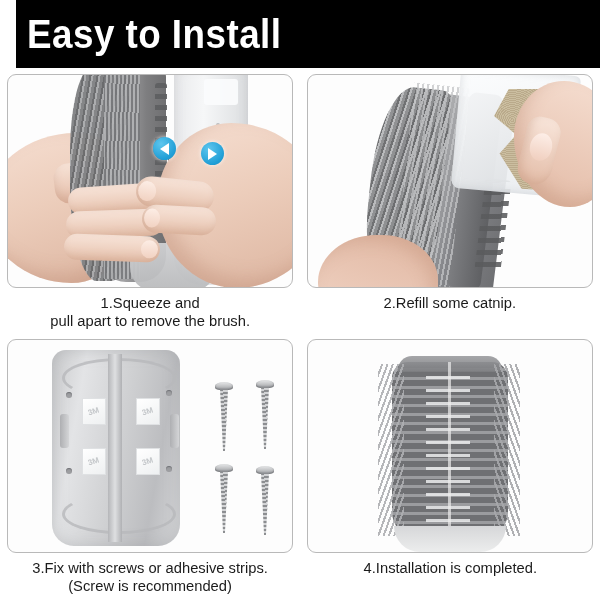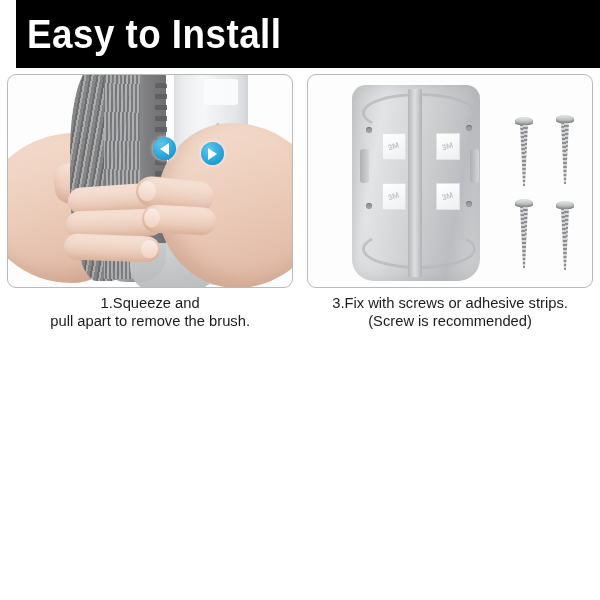--- a/index.html
+++ b/index.html
@@ -503,20 +503,40 @@
           <div class="arrow-glyph arrow-right"></div>
         </div>
       </div>
     </div>
     <div class="caption">
       <div>1.Squeeze and</div>
       <div>pull apart to remove the brush.</div>
     </div>
   </div>
 
+  <div class="step">
+    <div class="photo">
+      <div class="scene">
+        <div class="brush2"></div>
+        <div class="brush2-edge"></div>
+        <div class="brush2-bristles"></div>
+        <div class="brush2-spikes"></div>
+        <div class="brush2-vent"></div>
+        <div class="bag"></div>
+        <div class="catnip"></div>
+        <div class="hand-pour"></div>
+        <div class="thumb-pour"></div>
+        <div class="thumb-nail"></div>
+        <div class="hand-hold2"></div>
+      </div>
+    </div>
+    <div class="caption">
+      <div>2.Refill some catnip.</div>
+    </div>
+  </div>
 
   <div class="step">
     <div class="photo">
       <div class="scene">
         <div class="bracket"></div>
         <div class="bracket-arc arc-top"></div>
         <div class="bracket-arc arc-bot"></div>
         <div class="bracket-center"></div>
         <div class="bracket-tab tab-l"></div>
         <div class="bracket-tab tab-r"></div>
@@ -555,14 +575,30 @@
             <div class="screw-shaft"></div>
           </div>
       </div>
     </div>
     <div class="caption">
       <div>3.Fix with screws or adhesive strips.</div>
       <div>(Screw is recommended)</div>
     </div>
   </div>
 
+  <div class="step">
+    <div class="photo">
+      <div class="scene">
+        <div class="product"></div>
+        <div class="product-top"></div>
+        <div class="product-dots"></div>
+        <div class="product-ridge"></div>
+        <div class="product-spikes-l"></div>
+        <div class="product-spikes-r"></div>
+        <div class="product-base"></div>
+      </div>
+    </div>
+    <div class="caption">
+      <div>4.Installation is completed.</div>
+    </div>
+  </div>
 
 </div>
 
 </body></html>

